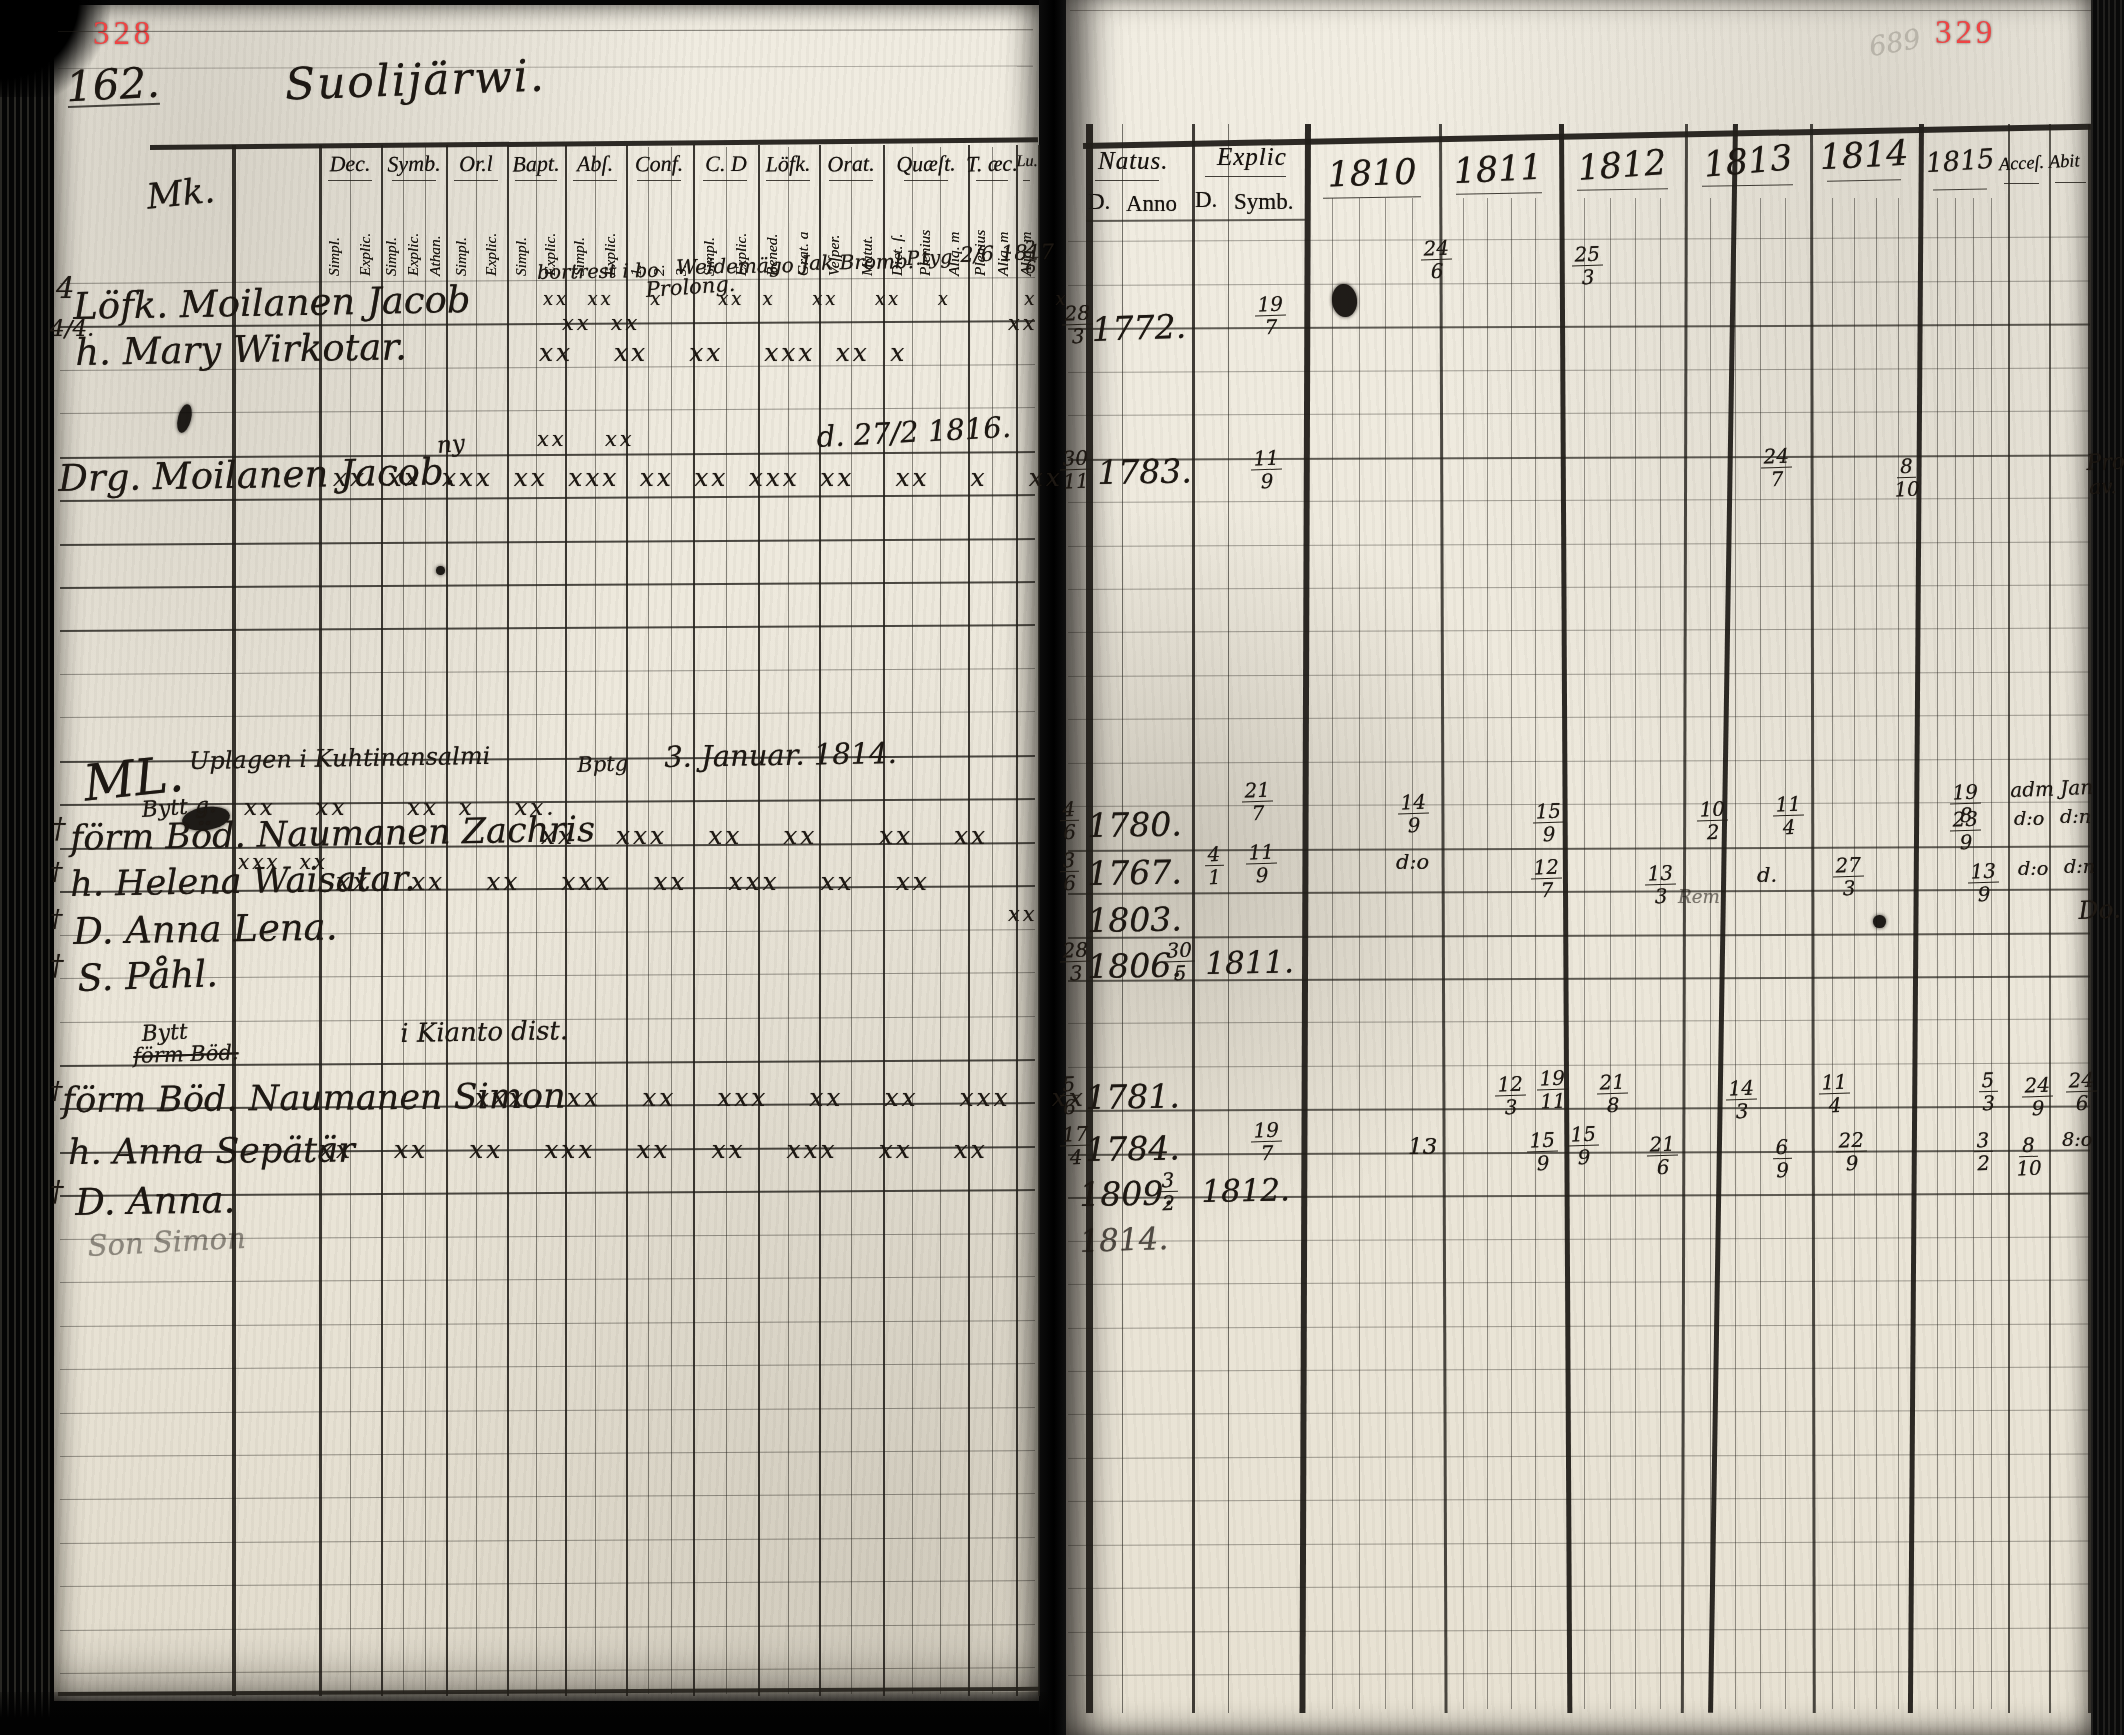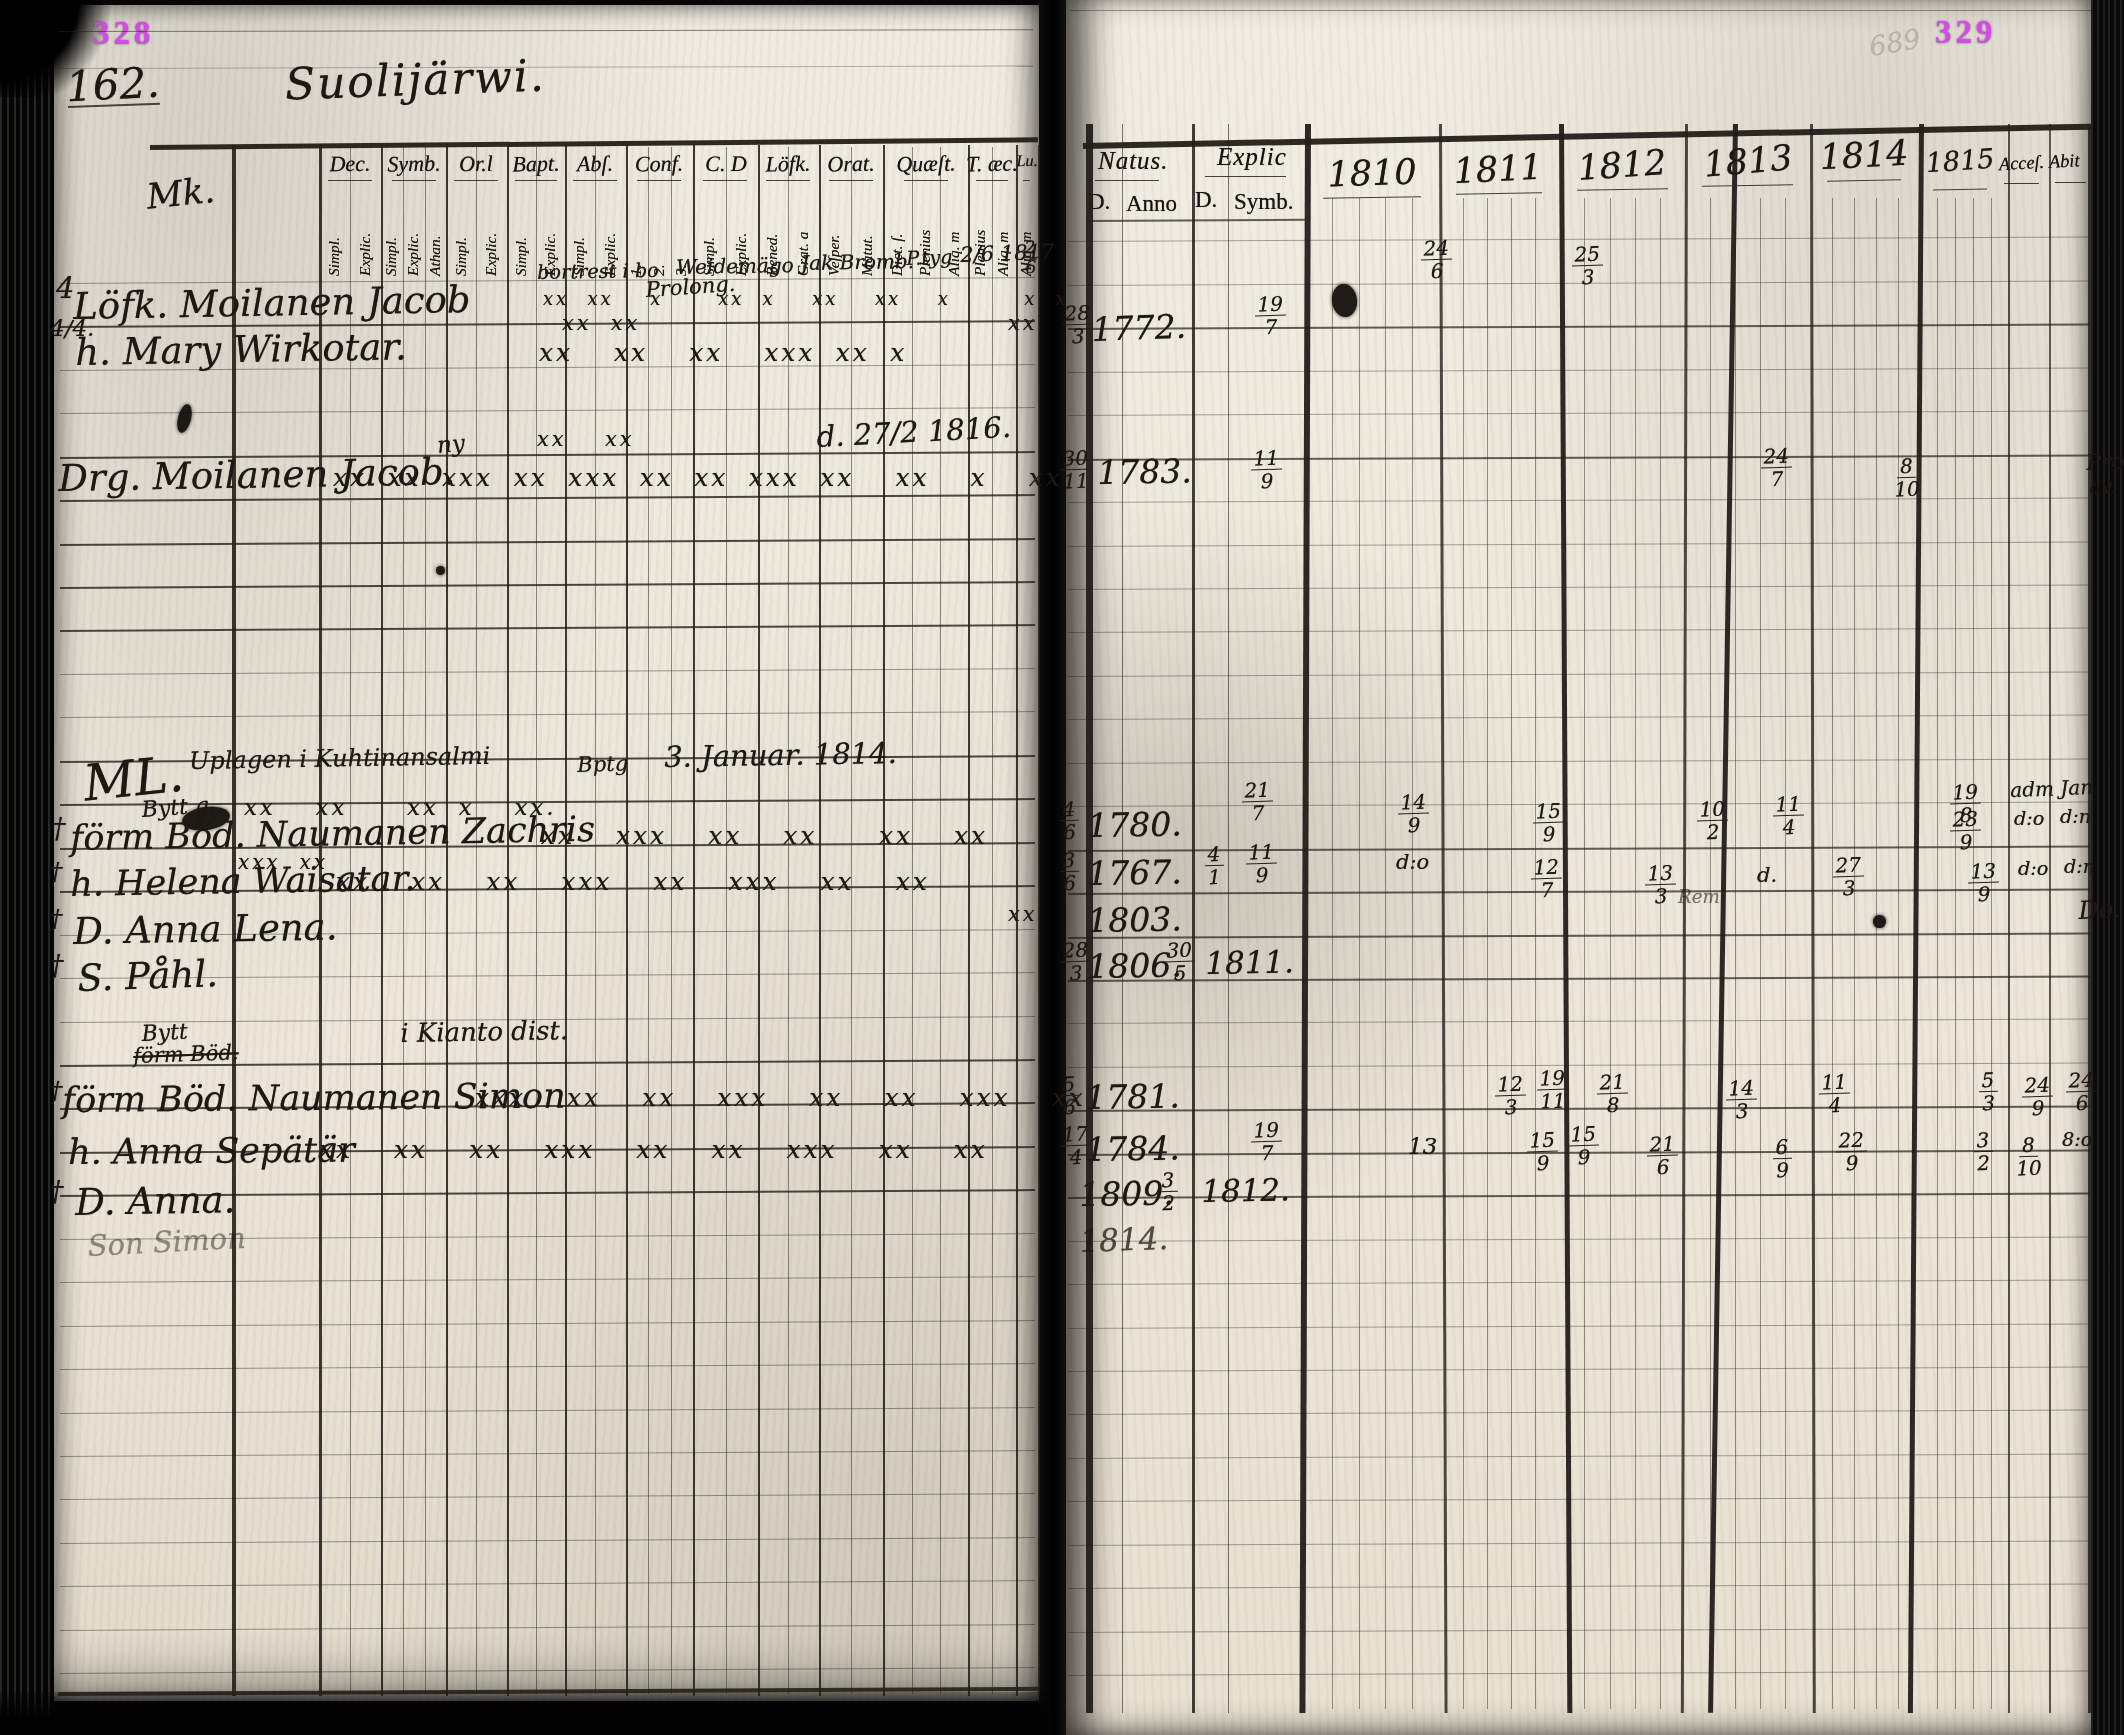--- a/index.html
+++ b/index.html
@@ -31,21 +31,21 @@
   .corner-tl{position:absolute;left:0;top:0;width:116px;height:97px;
     background:radial-gradient(circle at 0 0,#000 52%,transparent 74%);}
   .bottom-band{position:absolute;left:0;top:1692px;width:1049px;height:43px;
     background:linear-gradient(180deg,rgba(5,4,3,.25),#020202 60%);}
   .print{position:absolute;color:#171310;text-shadow:0 0 0.7px rgba(25,20,12,.75);}
   .print-i{font-style:italic;}
   .script{position:absolute;font-family:"DejaVu Serif",serif;font-style:italic;color:#1d1813;
           text-shadow:0 0 0.8px rgba(25,18,10,.7);}
   .hw{white-space:pre;line-height:1;}
   .marks{letter-spacing:2.9px;word-spacing:9.7px;}
-  .pageno{font-weight:bold;font-size:33px;letter-spacing:3.9px;color:#d946ef;
+  .pageno{font-weight:normal;font-size:33px;letter-spacing:3.9px;color:#ef4444;
           text-shadow:0 0 2.4px rgba(10,8,5,.55);}
   .hline,.vline{position:absolute;background:#221f1a;}
   .rot-label{position:absolute;writing-mode:vertical-rl;transform:rotate(180deg);
      font-family:"Liberation Serif",serif;font-style:italic;font-size:15.4px;color:#1b1712;
      text-shadow:0 0 0.6px rgba(25,20,12,.7);line-height:1;}
   .dash{position:absolute;border-bottom:1.9px solid #25211b;opacity:.85;}
   .blob{position:absolute;background:#0e0b08;border-radius:50%;opacity:.92;box-shadow:0 0 3.9px rgba(14,11,8,.9);}
   .hw-frac{position:absolute;display:inline-flex;flex-direction:column;align-items:center;
      font-family:"DejaVu Serif",serif;font-style:italic;color:#1d1813;line-height:1;
      text-shadow:0 0 0.7px rgba(25,18,10,.7);}

